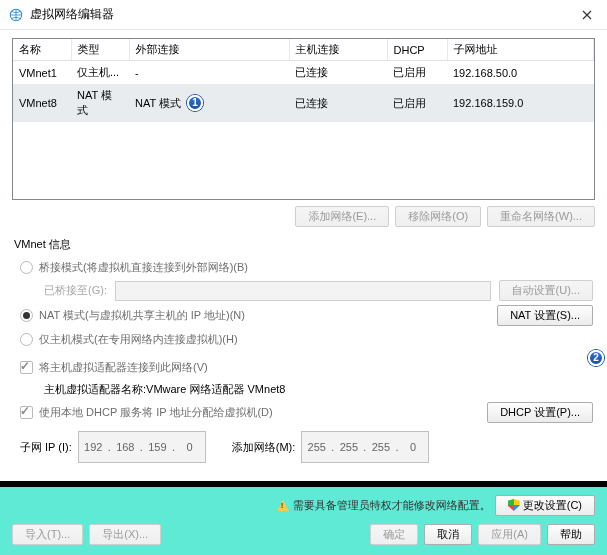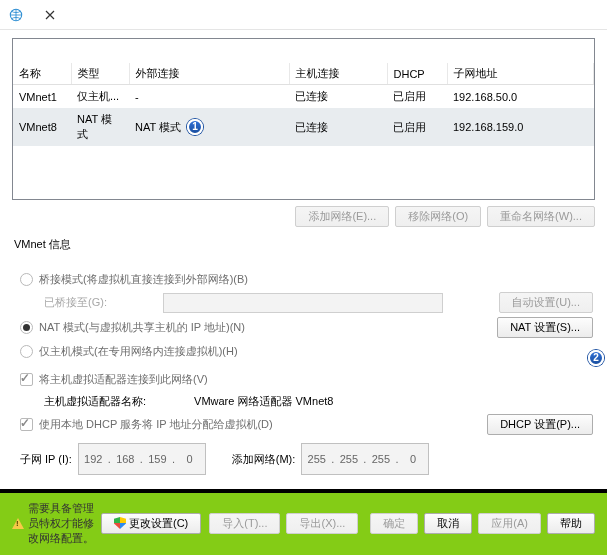--- a/index.html
+++ b/index.html
@@ -26,21 +26,21 @@
   }
   .content { flex:1; padding:8px 12px 10px 12px; display:flex; flex-direction:column;}
   
   .table-wrap {
     border:1px solid #828790;
     background:#fff;
     height:162px;
     overflow:hidden;
     position:relative;
   }
-  .tbl { width:100%; border-collapse:collapse; table-layout:fixed;margin-top:24px;}
+  .tbl { width:100%; border-collapse:collapse; table-layout:fixed;}
   .tbl th {
     text-align:left; font-weight:400; padding:3px 6px;
     background:#fff; border-bottom:1px solid #e0e0e0; border-right:1px solid #e8e8e8;
     font-size:11px;
     height:20px;
   }
   .tbl td { padding:4px 6px; font-size:11px; height:18px; }
   .tbl tr.sel td { background:#e8ecef; }
   .col-name{width:58px;}
   .col-type{width:58px;}
@@ -72,23 +72,23 @@
     background:linear-gradient(#f5f5f5,#efefef);
     cursor:default;
   }
   .btn.shield::before{
     content:""; display:inline-block; width:12px; height:12px; vertical-align:-2px; margin-right:3px;
     background:conic-gradient(#ffcc00 0 90deg,#2e8aef 90deg 180deg,#e84c3d 180deg 270deg,#31b44a 270deg 360deg);
     clip-path:polygon(50% 0,100% 15%,100% 55%,50% 100%,0 55%,0 15%);
   }
   
   .group { margin-top:10px; padding:0 2px 4px 2px;}
-  .group .legend { font-size:11px; margin-bottom:16px; }
+  .group .legend { font-size:11px; margin-bottom:4px; }
   .opt-row { display:flex; align-items:center; padding:2px 0 2px 6px; min-height:22px;}
-  .opt-row.sub { padding-left:30px;gap:48px;}
+  .opt-row.sub { padding-left:30px;}
   .radio, .check {
     width:13px; height:13px; border:1px solid #7a7a7a; border-radius:50%;
     margin-right:6px; position:relative; flex-shrink:0; background:#fff;
   }
   .radio.disabled, .check.disabled { border-color:#b9b9b9;}
   .radio.on::after{
     content:""; position:absolute; inset:2px; border-radius:50%; background:#333;
   }
   .check { border-radius:2px;}
   .check.on::after{
@@ -101,24 +101,24 @@
   .field-row { display:flex; align-items:center; gap:6px; padding:6px 0 0 6px;}
   .ipbox {
     display:flex; align-items:center;
     border:1px solid #c0c0c0; background:#f3f3f3;
     padding:1px 0; height:32px; min-width:128px;
     font-family:inherit;
   }
   .ipbox span { width:29px; text-align:center; font-size:11px; color:#666;}
   .ipbox b { font-weight:400; color:#666; }
   .footer {
-    border-top:4px solid #000000;
+    border-top:6px solid #000000;
     padding:8px 12px 10px 12px;
-    display:flex; flex-direction:row; gap:8px;
-    background:#84cc16;
+    display:flex; flex-direction:column; gap:8px;
+    background:#5eead4;
   }
   .footer-note { display:flex; justify-content:flex-end; align-items:center; gap:4px; color:#333;}
   .footer-note .tri {
     width:0;height:0;border-left:6px solid transparent;border-right:6px solid transparent;border-bottom:11px solid #f7c948;
     position:relative;
   }
   .footer-note .tri::after{content:"!";position:absolute;left:-2px;top:1px;font-size:8px;color:#5a4500;font-weight:700;}
   .footer-btns { display:flex; align-items:center; gap:6px;}
   .footer-btns .spacer { flex:1;}
   .bubble2 {
@@ -134,20 +134,21 @@
 
 <div class="window">
 
   <div class="titlebar">
     <span class="icon">
       <svg width="14" height="14" viewBox="0 0 16 16">
           <circle cx="8" cy="8" r="6.5" fill="none" stroke="#2f8fd3" stroke-width="1.2"></circle>
           <path d="M1.5 8h13M8 1.5v13M3 3.7c2 2 8 2 10 0M3 12.3c2-2 8-2 10 0" stroke="#2f8fd3" stroke-width="1" fill="none"></path>
         </svg>
     </span>
+    <span class="title">虚拟网络编辑器</span>
     <div class="close">
       <svg width="10" height="10" viewBox="0 0 10 10">
           <path d="M1 1l8 8M9 1l-8 8" stroke="#333" stroke-width="1.2"></path>
         </svg>
     </div>
   </div>
 
   <div class="content">
 
     <div class="table-wrap">

